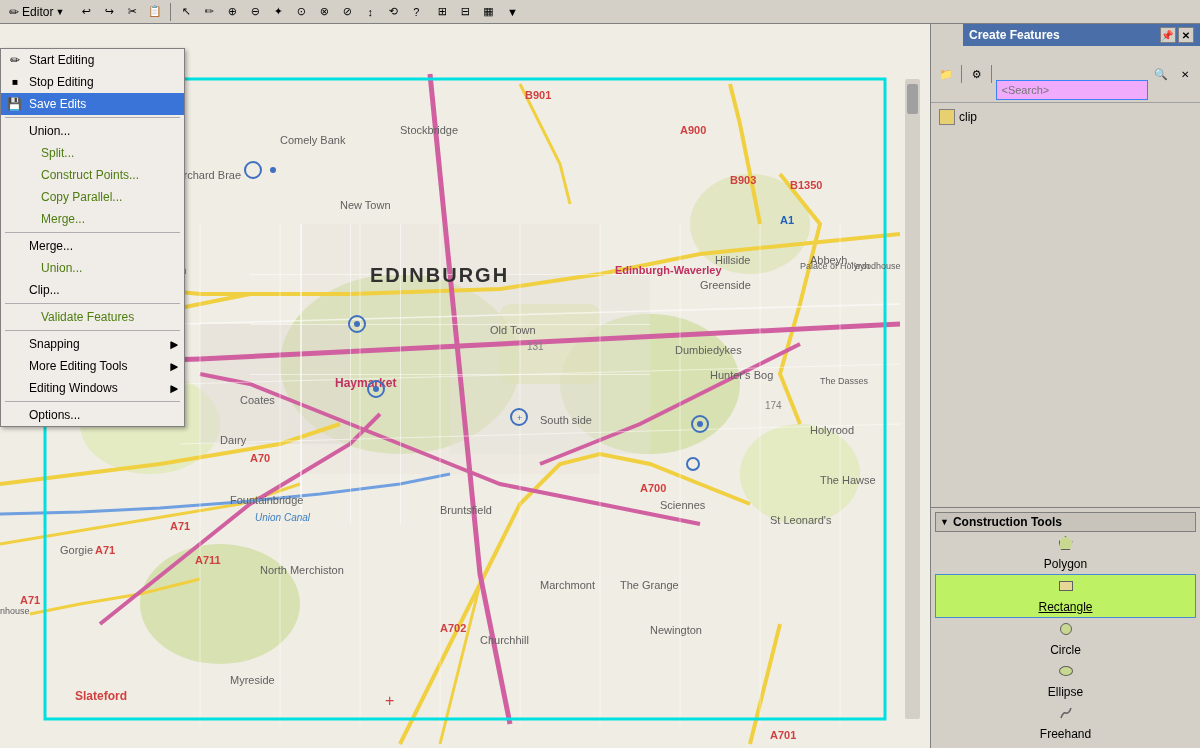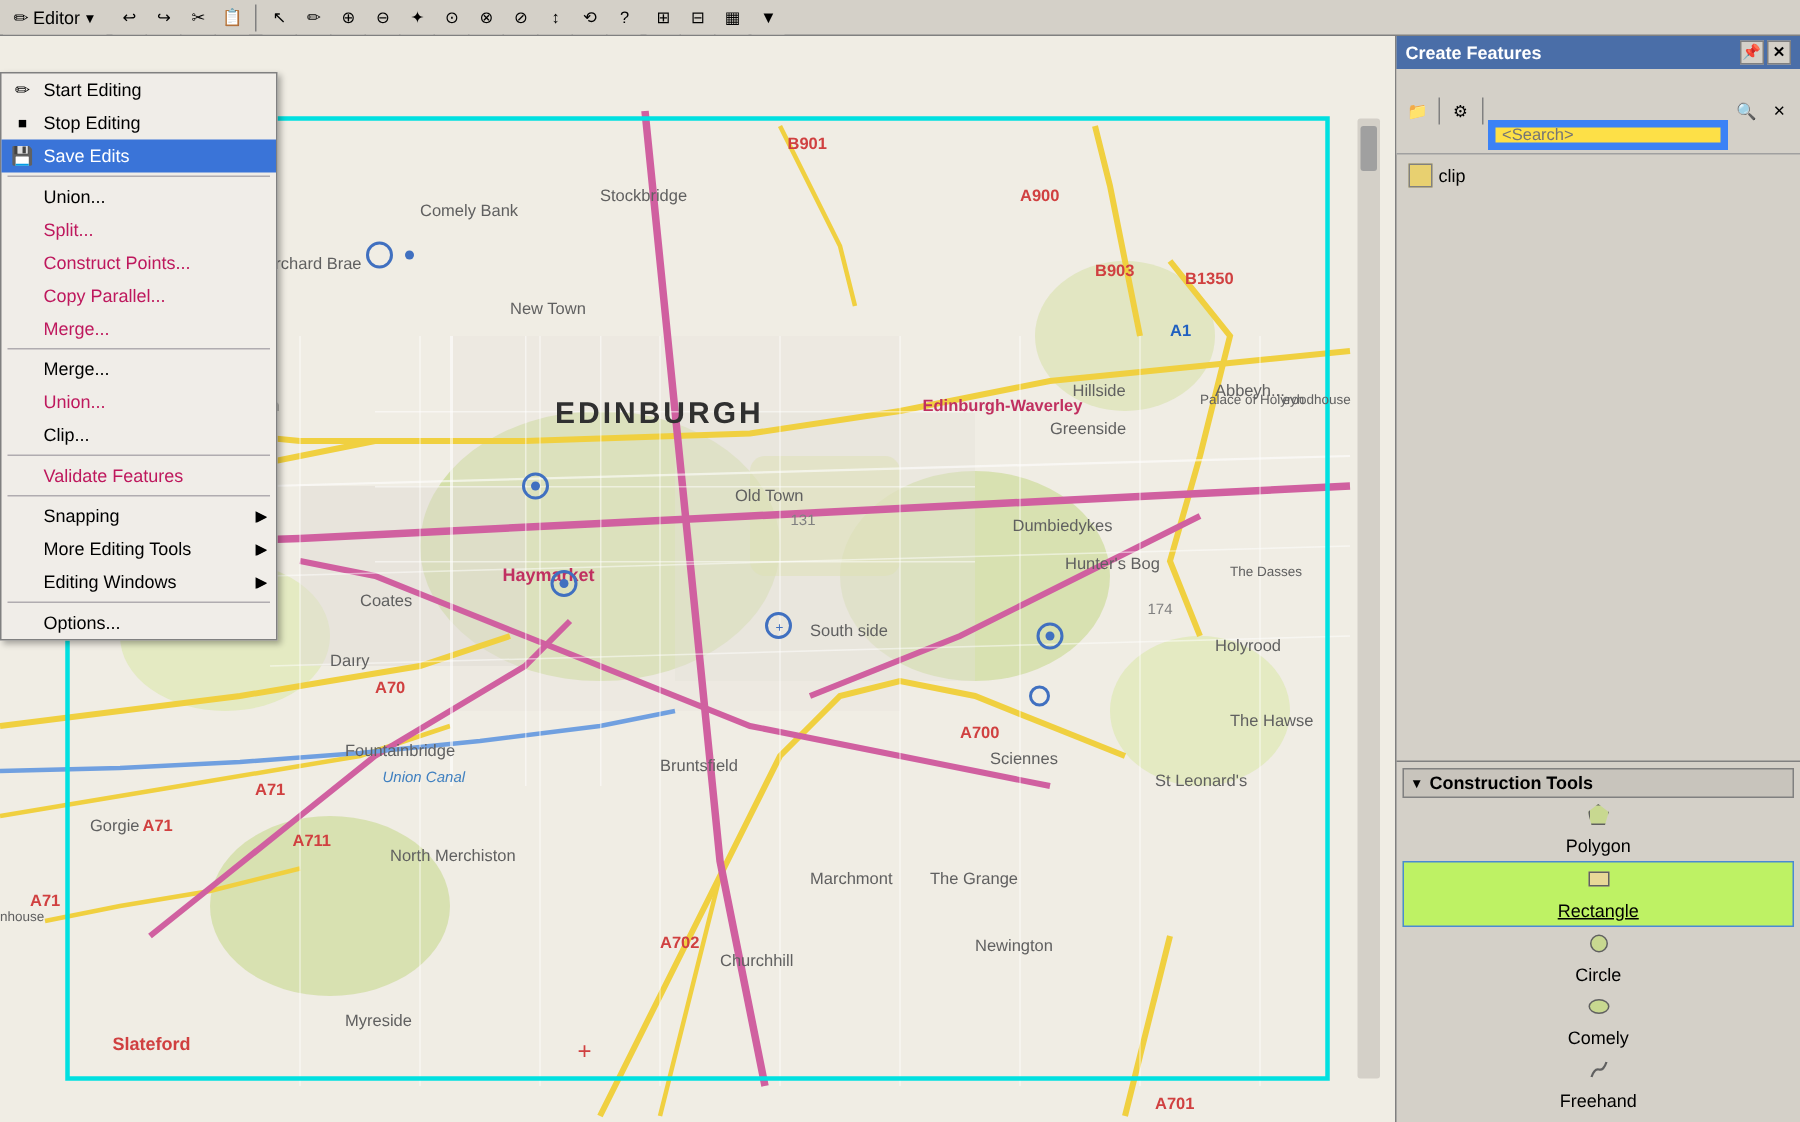--- a/index.html
+++ b/index.html
@@ -52,20 +52,21 @@
 
     .panel-header {
       display: flex;
       align-items: center;
       justify-content: space-between;
       background: #4a6ea8;
       color: white;
       padding: 3px 6px;
       font-size: 12px;
       font-weight: bold;
+      margin-left: 32px;
     }
 
     .panel-header-controls {
       display: flex;
       gap: 2px;
     }
 
     .panel-control-btn {
       width: 16px;
       height: 16px;
@@ -96,24 +97,24 @@
       display: flex;
       align-items: center;
       justify-content: center;
       cursor: pointer;
       font-size: 11px;
     }
 
     .search-input {
       flex: 1;
       height: 20px;
-      border: 5px solid #3b82f6;
+      border: 1px solid #3b82f6;
       padding: 1px 4px;
       font-size: 11px;
-      background: #fde047;
+      background: #f0abfc;
       margin-top: 32px;
     }
 
     .panel-content {
       flex: 1;
       padding: 4px;
       overflow-y: auto;
     }
 
     .layer-item {
@@ -219,22 +220,23 @@
       align-items: center;
       padding: 4px 8px 4px 28px;
       cursor: pointer;
       position: relative;
       white-space: nowrap;
     }
 
     .menu-item.highlighted { background: #3a74d8; color: white; }
 
     .menu-item.disabled {
-      color: #be185d;
+      color: #4d7c0f;
       cursor: default;
+      margin-left: 12px;
     }
 
     .menu-separator {
       height: 1px;
       background: #b0acb0;
       margin: 2px 4px;
     }
 
     .menu-item-icon {
       position: absolute;
@@ -595,21 +597,21 @@
           <div class="tool-icon">
             <div class="circle-icon"></div>
           </div>
           <span>Circle</span>
         </div>
 
         <div class="construction-item">
           <div class="tool-icon">
             <div class="ellipse-icon"></div>
           </div>
-          <span>Comely</span>
+          <span>Ellipse</span>
         </div>
 
         <div class="construction-item">
           <div class="tool-icon">
             <svg width="14" height="14" viewBox="0 0 14 14">
               <path d="M 2 12 Q 4 6 7 7 Q 10 8 12 2" stroke="#606060" stroke-width="1.5" fill="none"></path>
             </svg>
           </div>
           <span>Freehand</span>
         </div>

